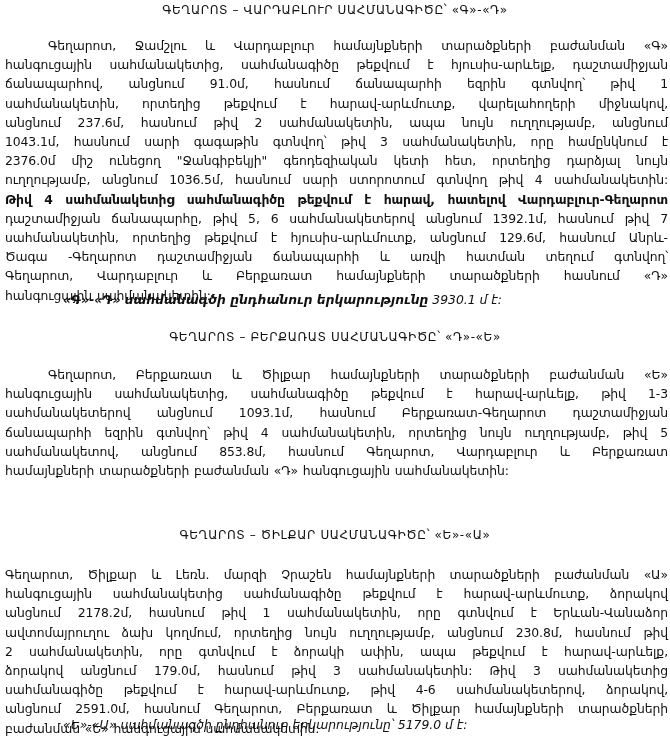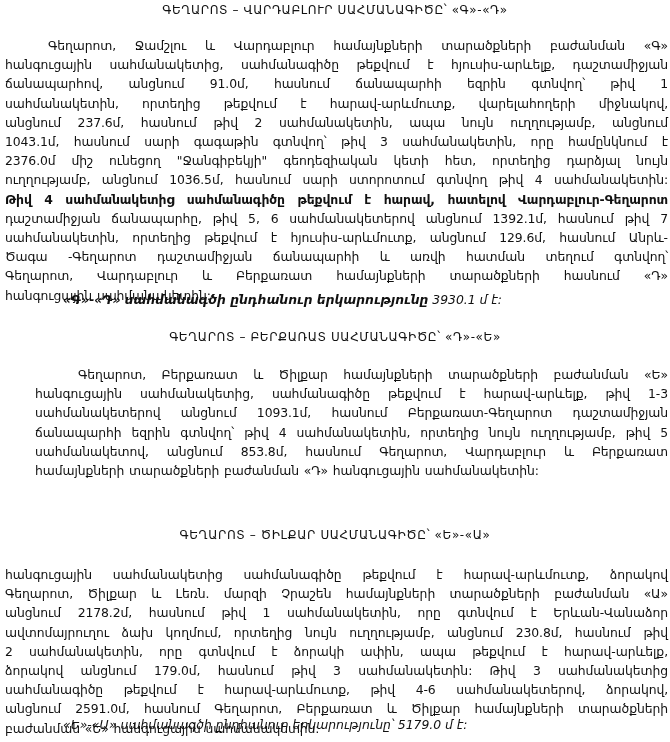--- a/index.html
+++ b/index.html
@@ -27,21 +27,21 @@
     }
     .para .line { display: block; text-align: justify; text-align-last: justify; white-space: nowrap; }
     .para .line.last { text-align-last: left; }
     .para .line.indent { padding-left: 43px; }
     .total { padding-left: 63px; white-space: nowrap; font-style: italic; }
     .total .b { font-weight: bold; }
     #h1 { position: absolute; top: 1px; left: 0; right: 0; }
     #p1 { position: absolute; top: 36px; left: 5px; right: 2px; }
     #t1 { position: absolute; top: 290px; left: 0; }
     #h2 { position: absolute; top: 328px; left: 0; right: 0; }
-    #p2 { position: absolute; top: 365px; left: 5px; right: 2px; margin-left: 30px; }
+    #p2 { position: absolute; top: 365px; left: 5px; right: 2px; }
     #t2 { position: absolute; top: 485px; left: 0; }
     #h3 { position: absolute; top: 526px; left: 0; right: 0; }
     #p3 { position: absolute; top: 565px; left: 5px; right: 2px; }
     #t3 { position: absolute; top: 715px; left: 0; text-align: center; }
     .bold { font-weight: bold; }
   </style>
 </head>
 <body>
 
 <div class="page">
@@ -74,22 +74,22 @@
     <span class="line indent">Գեղարոտ, Բերքառատ և Ծիլքար համայնքների տարածքների բաժանման «Ե»</span>
     <span class="line">հանգուցային սահմանակետից, սահմանագիծը թեքվում է հարավ-արևելք, թիվ 1-3</span>
     <span class="line">սահմանակետերով անցնում 1093.1մ, հասնում Բերքառատ-Գեղարոտ դաշտամիջյան</span>
     <span class="line">ճանապարհի եզրին գտնվող՝ թիվ 4 սահմանակետին, որտեղից նույն ուղղությամբ, թիվ 5</span>
     <span class="line">սահմանակետով, անցնում 853.8մ, հասնում Գեղարոտ, Վարդաբլուր և Բերքառատ</span>
     <span class="line last">համայնքների տարածքների բաժանման «Դ» հանգուցային սահմանակետին:</span>
   </div>
 
   <div id="h3" class="heading">ԳԵՂԱՐՈՏ – ԾԻԼՔԱՐ ՍԱՀՄԱՆԱԳԻԾԸ՝ «Ե»-«Ա»</div>
   <div id="p3" class="para">
+    <span class="line">Գեղարոտ, Ծիլքար և Լեռն. մարզի Չրաշեն համայնքների տարածքների բաժանման «Ա»</span>
     <span class="line">հանգուցային սահմանակետից սահմանագիծը թեքվում է հարավ-արևմուտք, ձորակով</span>
-    <span class="line">Գեղարոտ, Ծիլքար և Լեռն. մարզի Չրաշեն համայնքների տարածքների բաժանման «Ա»</span>
     <span class="line">անցնում 2178.2մ, հասնում թիվ 1 սահմանակետին, որը գտնվում է Երևան-Վանաձոր</span>
     <span class="line">ավտոմայրուղու ձախ կողմում, որտեղից նույն ուղղությամբ, անցնում 230.8մ, հասնում թիվ</span>
     <span class="line">2 սահմանակետին, որը գտնվում է ձորակի ափին, ապա թեքվում է հարավ-արևելք,</span>
     <span class="line">ձորակով անցնում 179.0մ, հասնում թիվ 3 սահմանակետին: Թիվ 3 սահմանակետից</span>
     <span class="line">սահմանագիծը թեքվում է հարավ-արևմուտք, թիվ 4-6 սահմանակետերով, ձորակով,</span>
     <span class="line">անցնում 2591.0մ, հասնում Գեղարոտ, Բերքառատ և Ծիլքար համայնքների տարածքների</span>
     <span class="line last">բաժանման «Ե» հանգուցային սահմանակետին:</span>
   </div>
   <div id="t3" class="total">
     <span>«Ե»-«Ա»</span>

